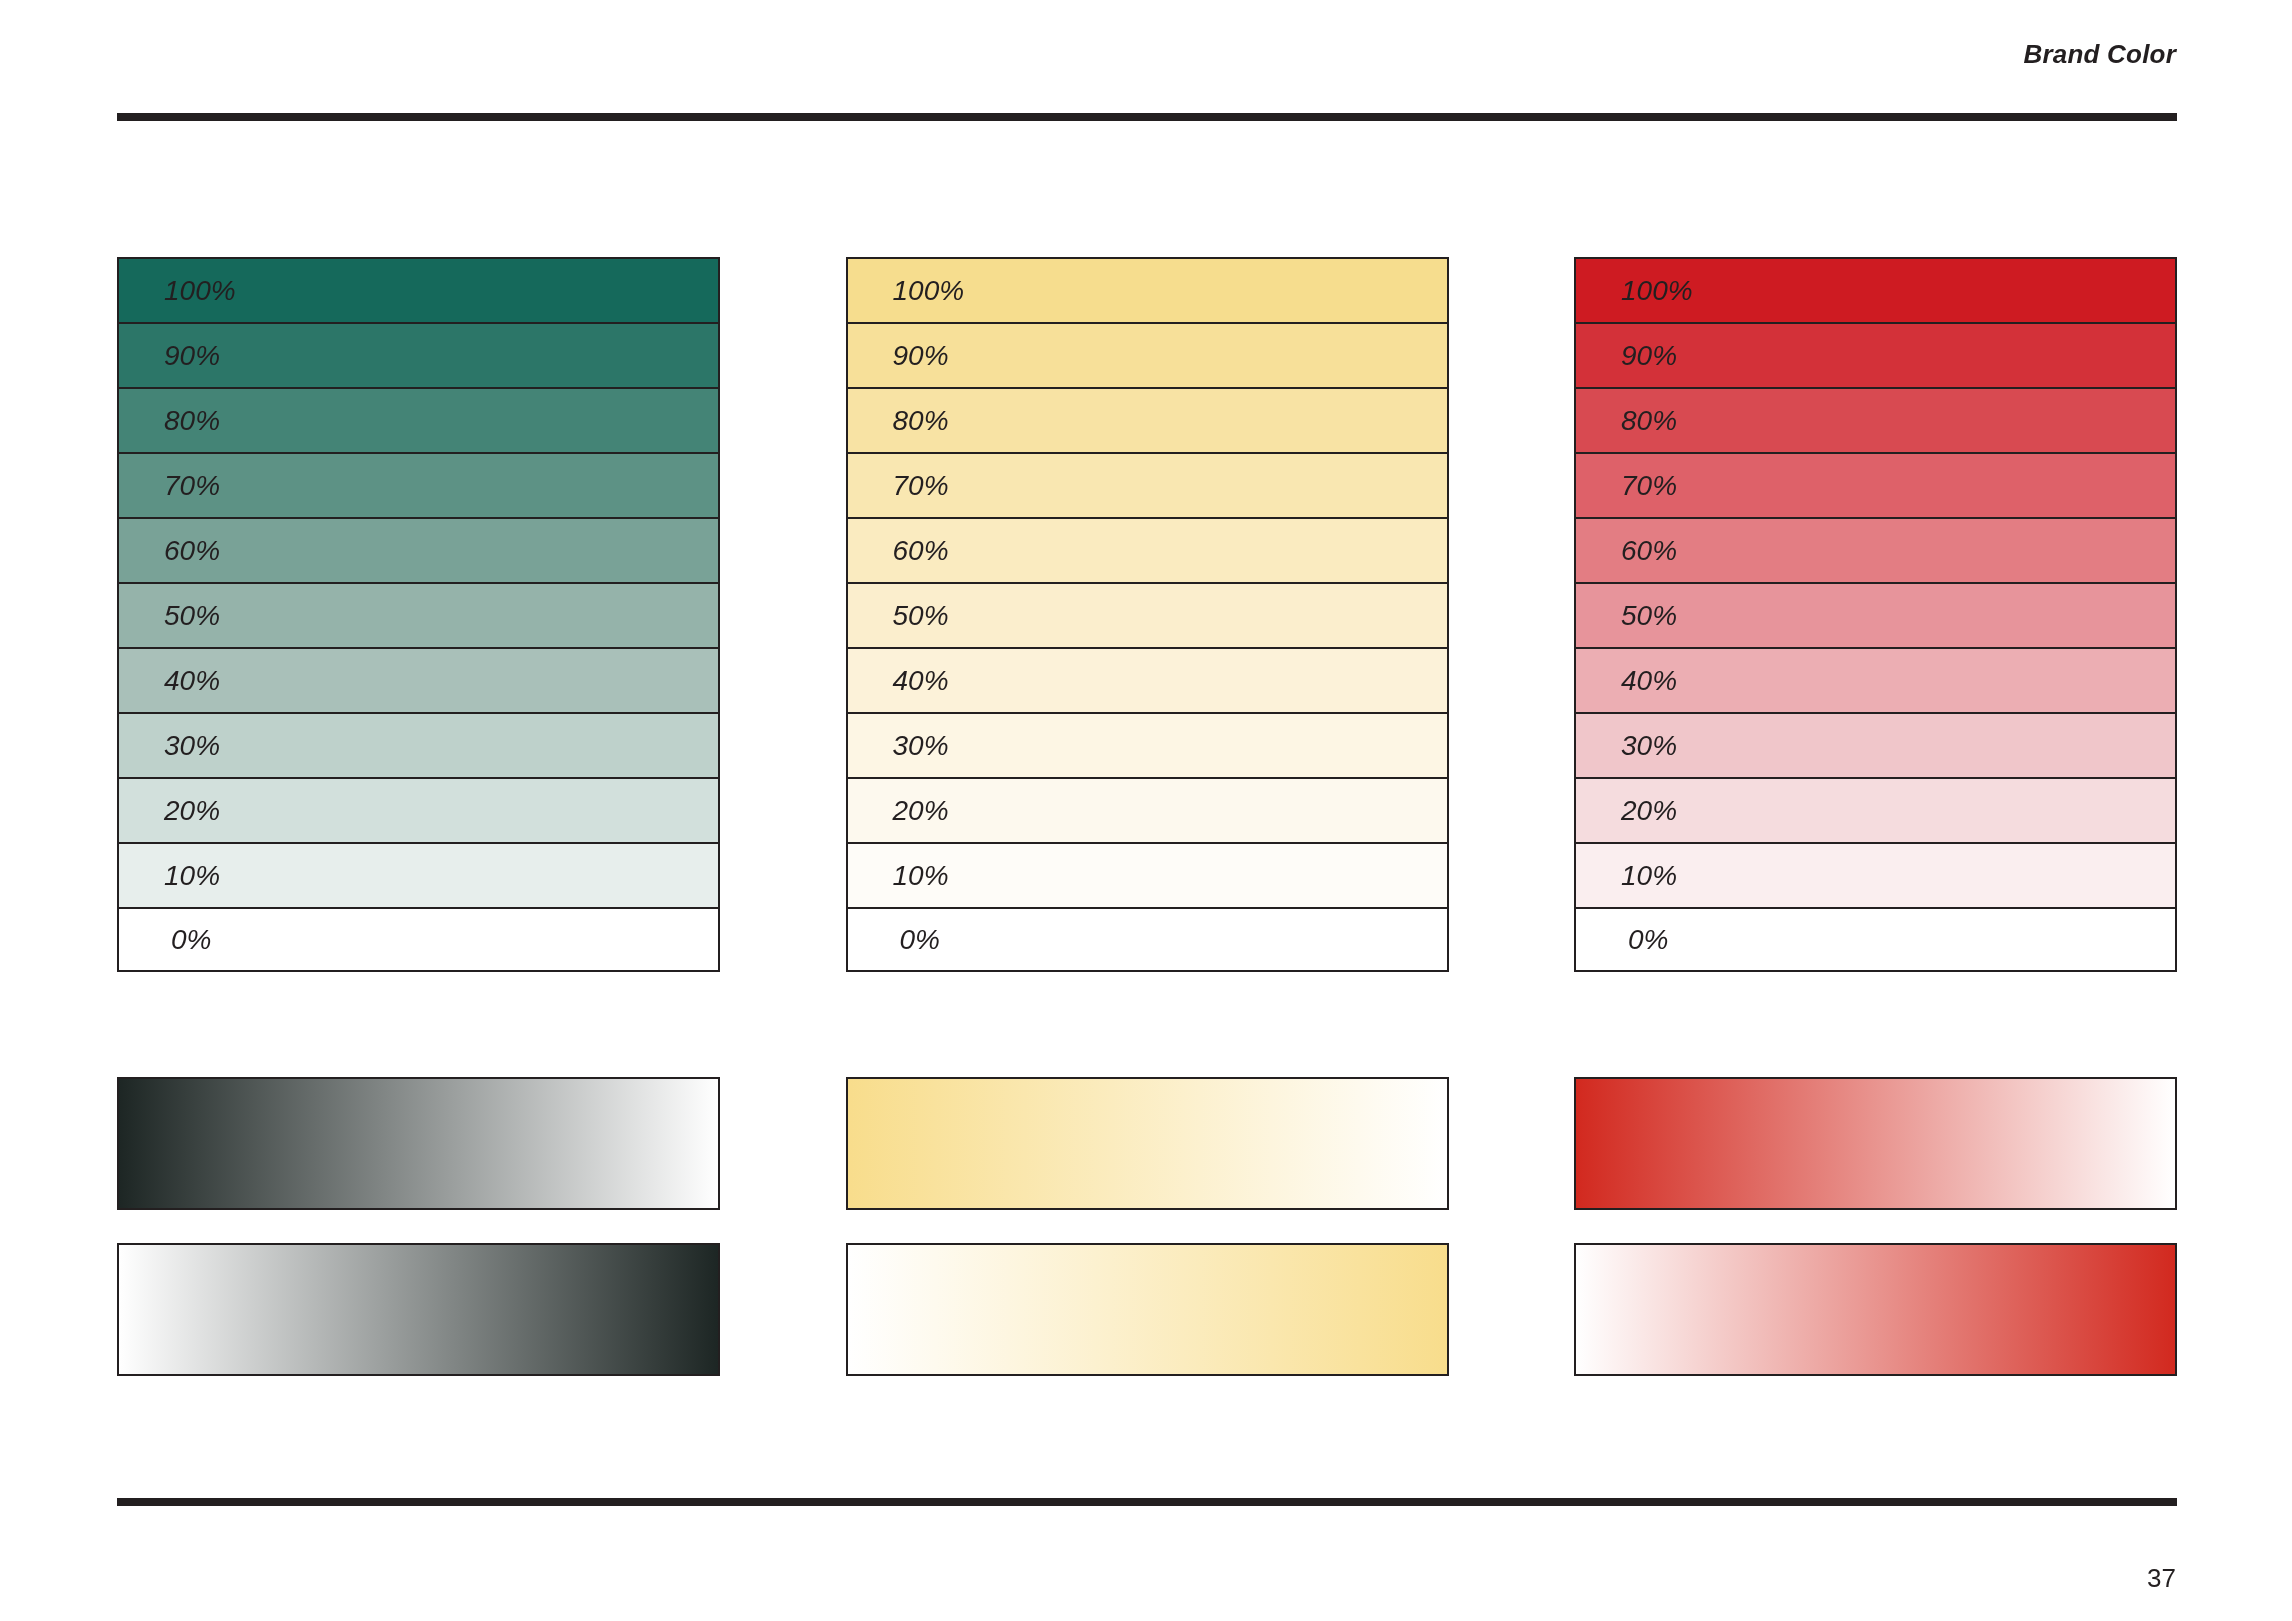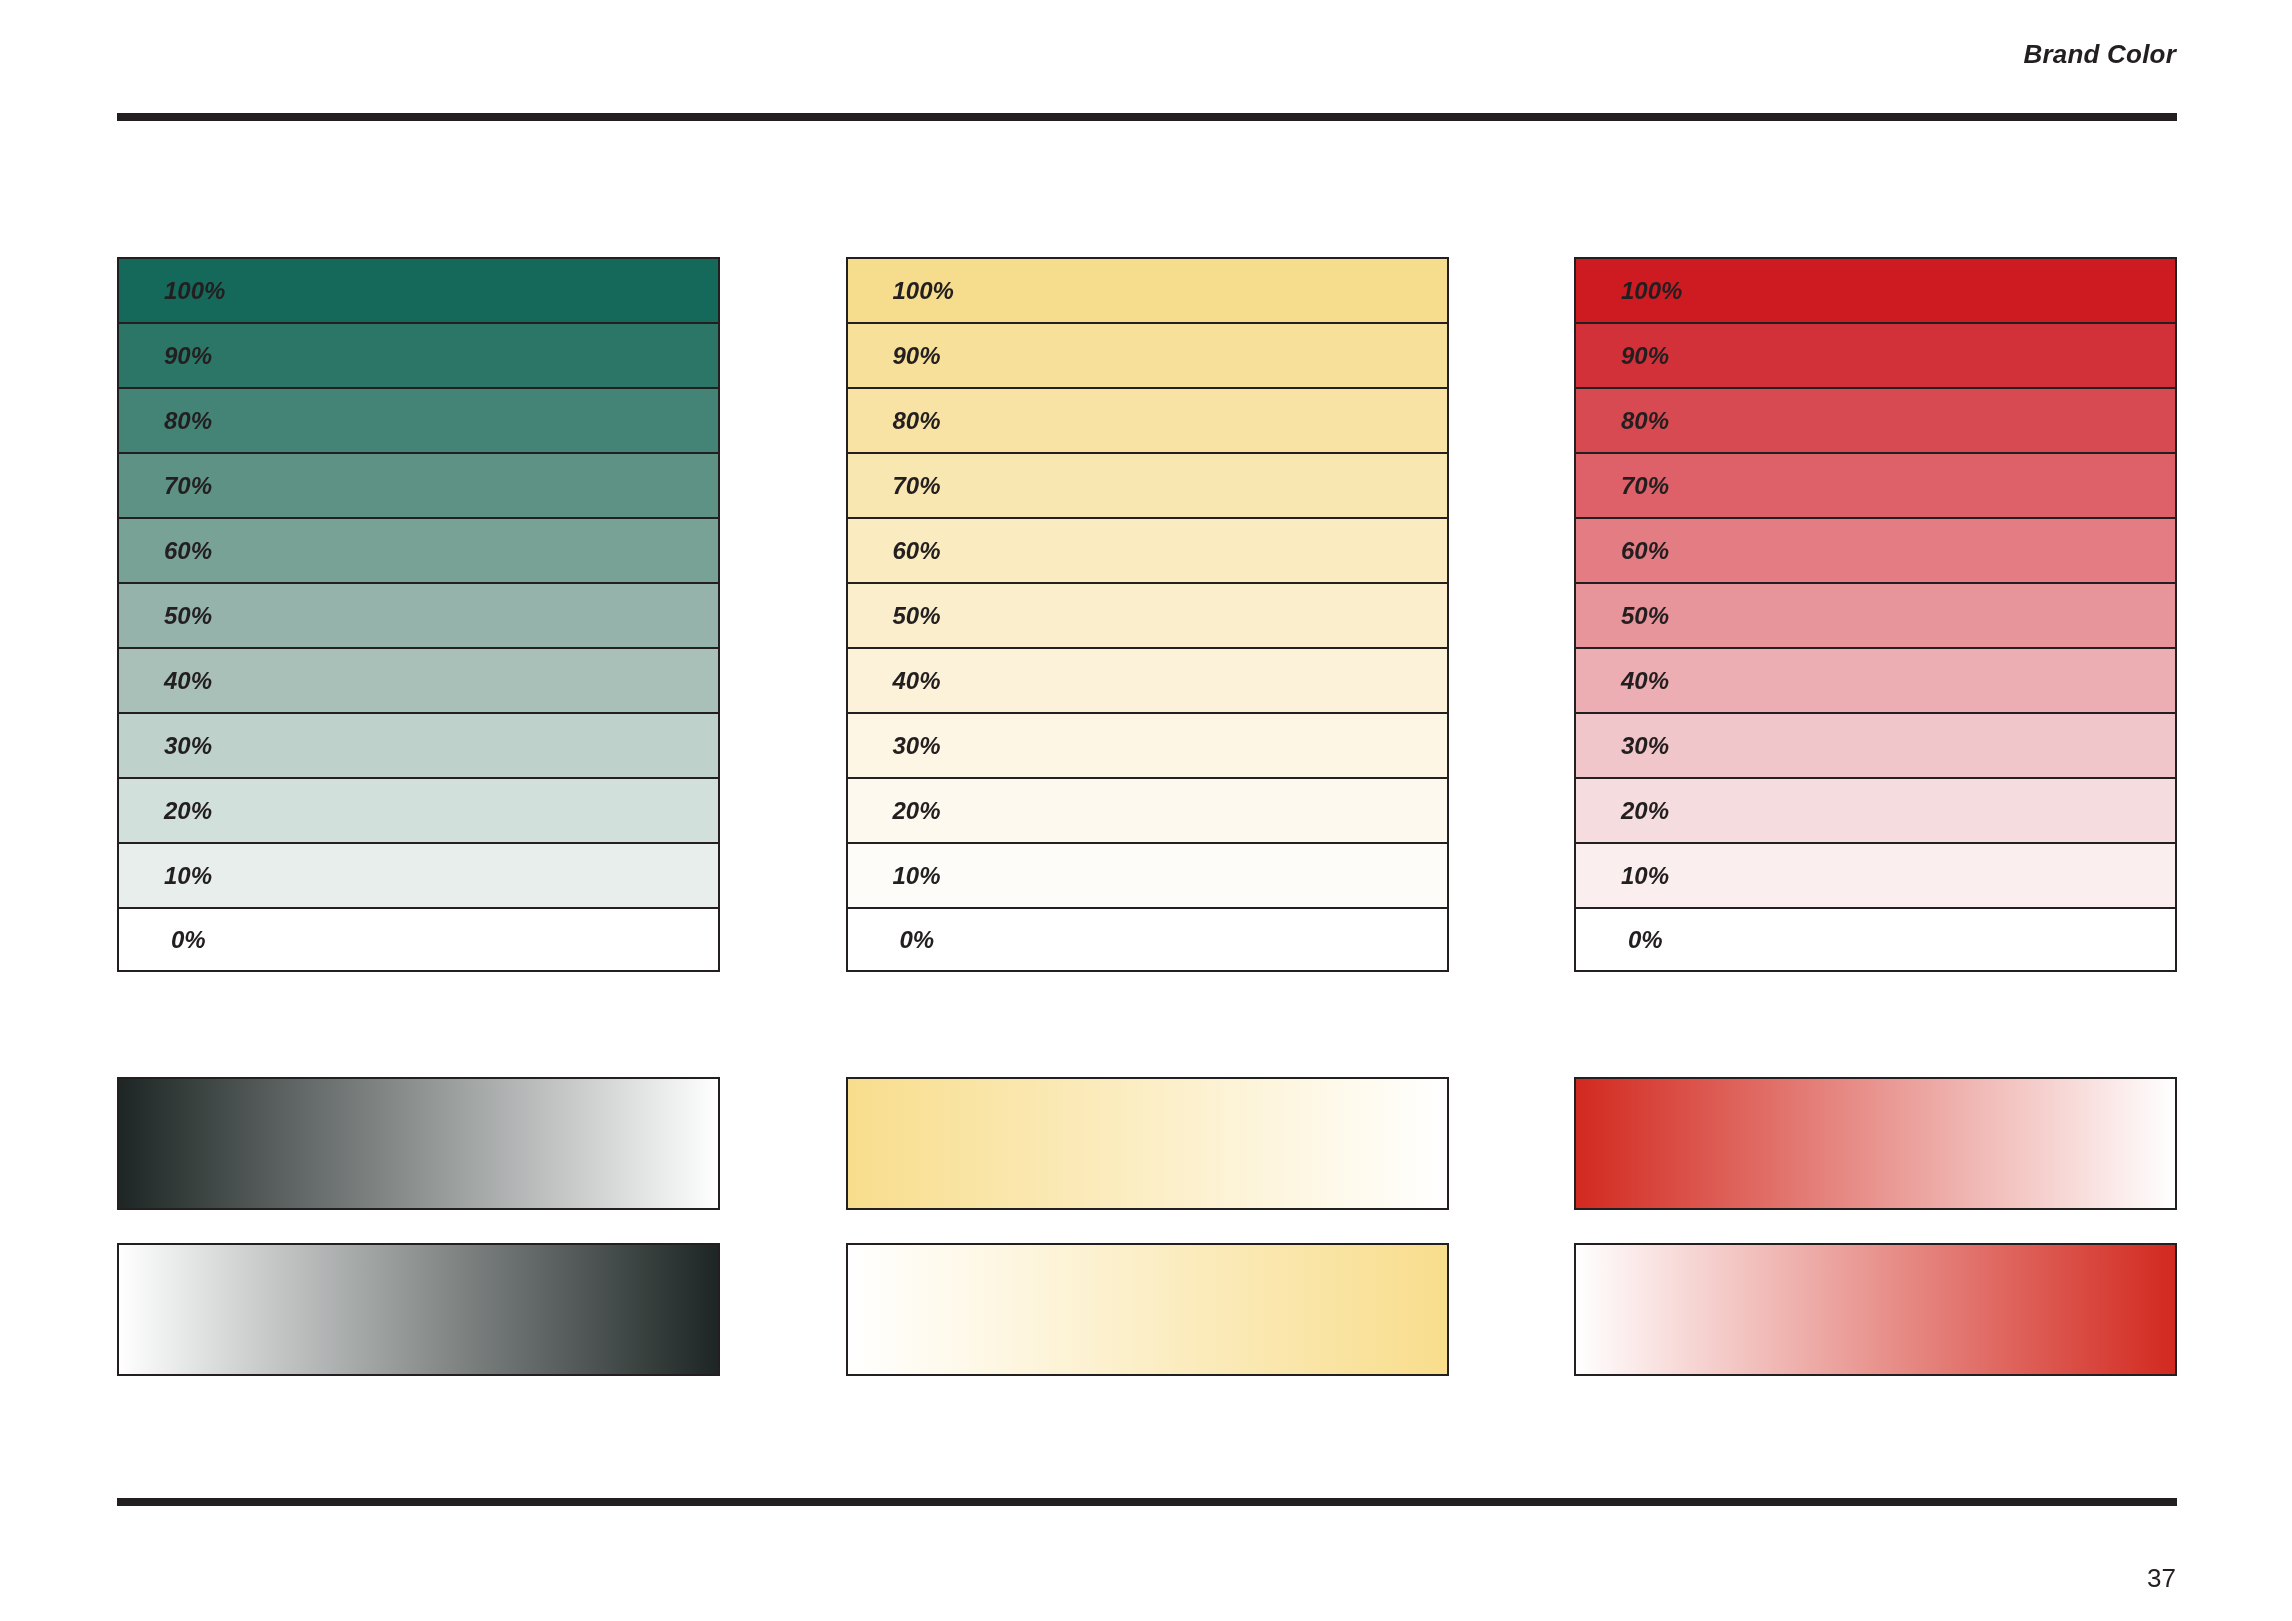--- a/index.html
+++ b/index.html
@@ -67,23 +67,23 @@
     border: 2.7px solid #231f20;
     border-bottom-width: 0;
     display: flex;
     align-items: center;
     position: relative;
   }
   .swatch:last-child {
     border-bottom-width: 2.7px;
   }
   .swatch-label {
-    font-size: 24px;
+    font-size: 28px;
     font-style: italic;
-    font-weight: bold;
+    font-weight: normal;
     color: #231f20;
     padding-left: 45px;
     line-height: 1;
     white-space: nowrap;
   }
   .swatch.zero .swatch-label {
     padding-left: 52px;
   }
 
   

